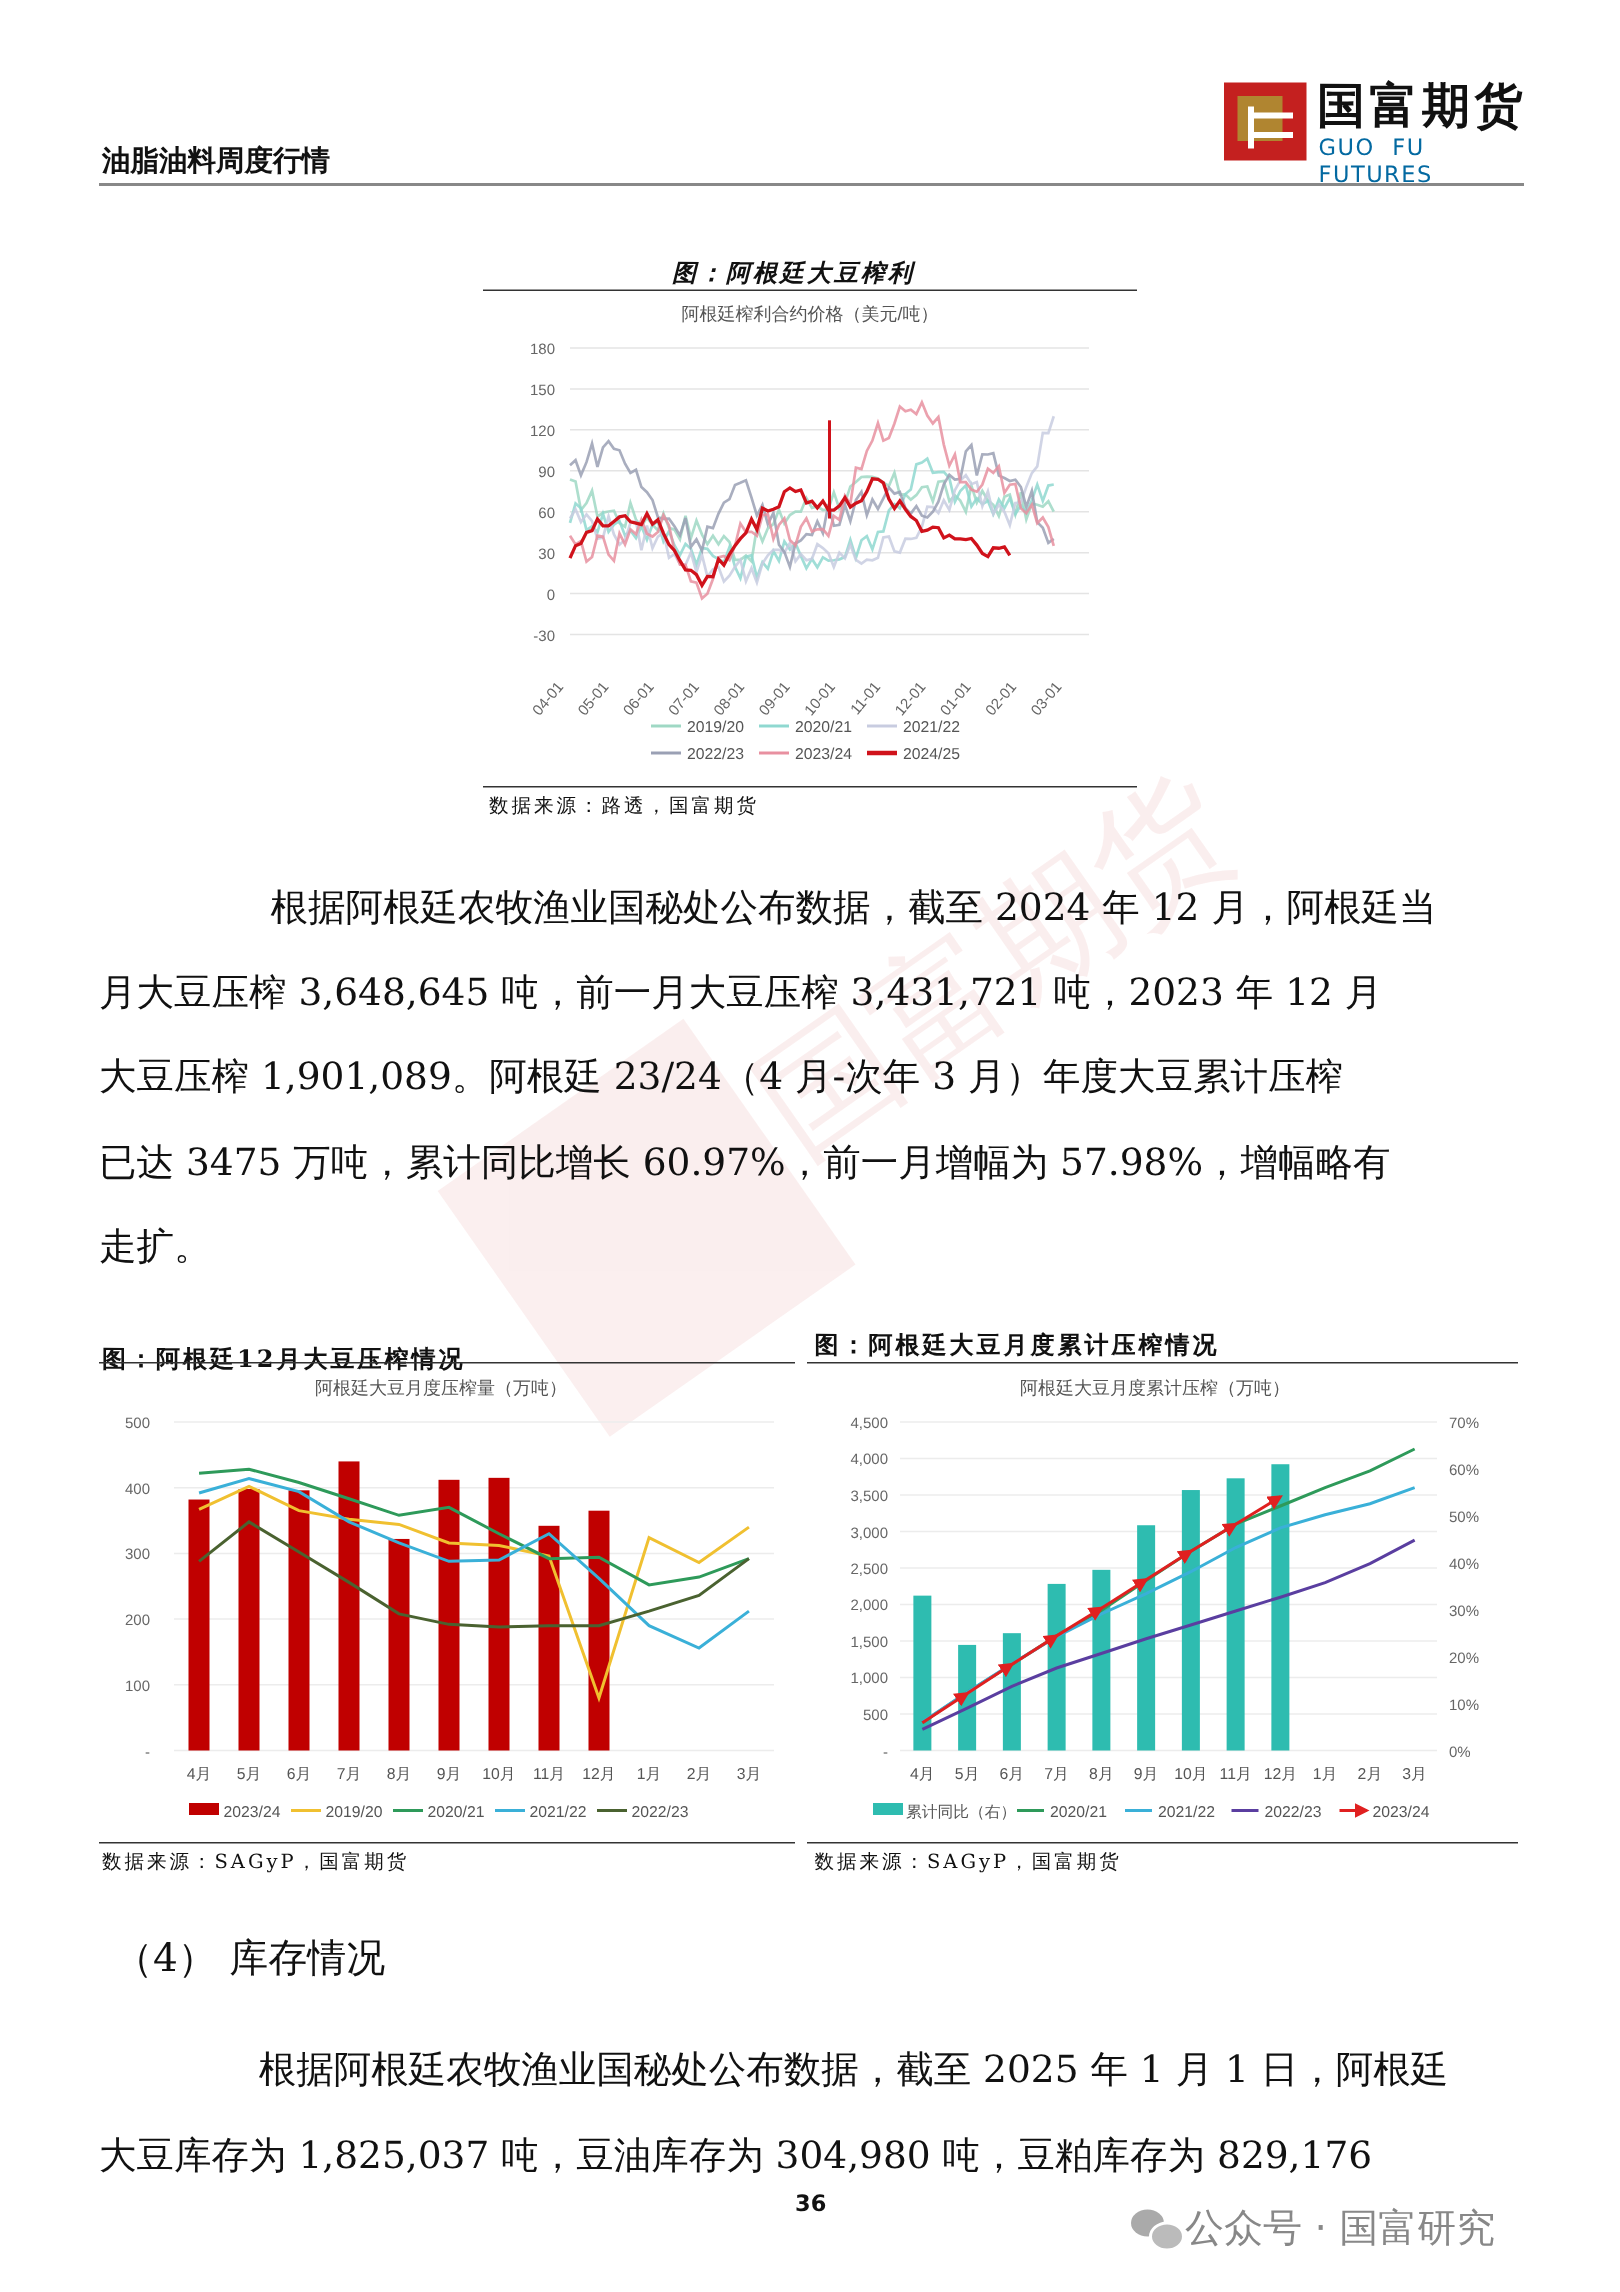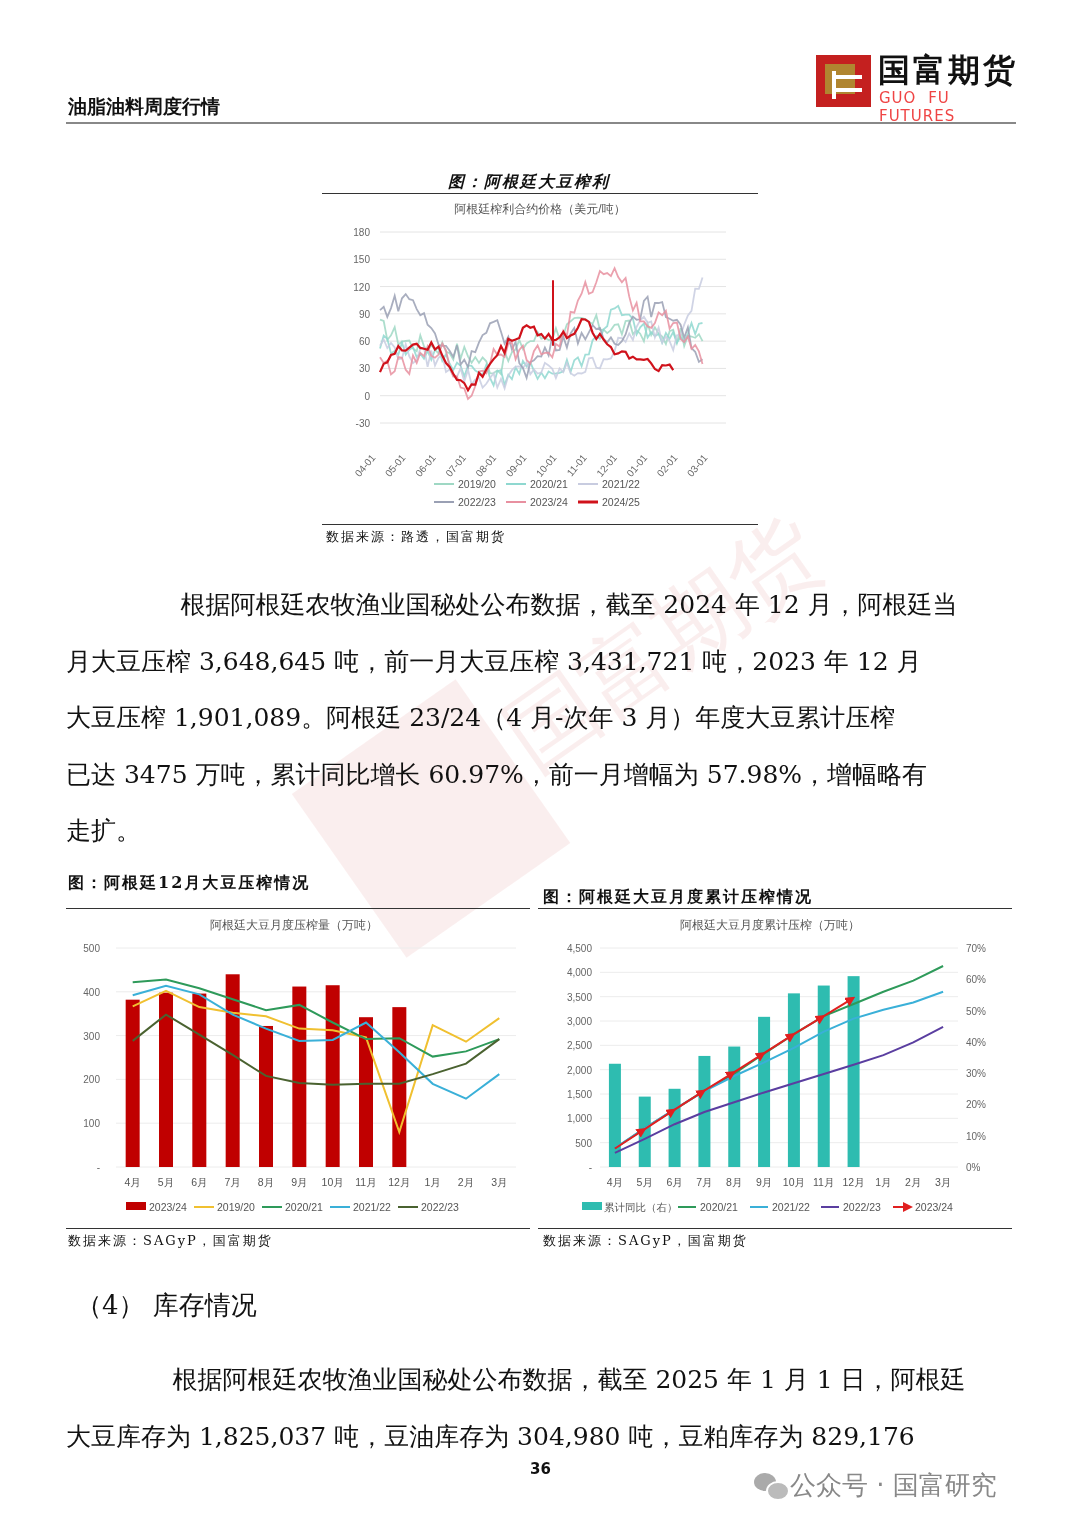--- a/index.html
+++ b/index.html
@@ -5,21 +5,21 @@
   html, body { margin: 0; padding: 0; background: #ffffff; }
   body { width: 1080px; height: 1528px; position: relative; overflow: hidden; font-family: "DejaVu Serif", serif; color: #111; }
   .header-title { position: absolute; left: 68px; top: 82px; font-size: 19px; font-weight: bold; font-family: "DejaVu Sans", sans-serif; letter-spacing: 0px; margin-top: 12px; }
   .logo { position: absolute; left: 816px; top: 55px; width: 210px; height: 55px; }
   .logo-box { position: absolute; left: 0; top: 0; width: 55px; height: 52px; background: #c4201f; }
   .logo-box .inner { position: absolute; left: 9px; top: 9px; width: 30px; height: 30px; background: #b08530; }
   .logo-box .bar1 { position: absolute; left: 20px; top: 20px; width: 26px; height: 4px; background: #fff; }
   .logo-box .bar2 { position: absolute; left: 20px; top: 33px; width: 26px; height: 4px; background: #fff; }
   .logo-box .bar3 { position: absolute; left: 16px; top: 16px; width: 4px; height: 28px; background: #fff; }
   .logo-cn { position: absolute; left: 62px; top: -6px; font-size: 32px; font-family: "DejaVu Sans", sans-serif; font-weight: bold; letter-spacing: 3px; color: #111; }
-  .logo-en { position: absolute; left: 63px; top: 34px; font-size: 15px; font-family: "DejaVu Sans", sans-serif; color: #ef4444; letter-spacing: 1px; word-spacing: 6px; }
+  .logo-en { position: absolute; left: 63px; top: 34px; font-size: 15px; font-family: "DejaVu Sans", sans-serif; color: #0369a1; letter-spacing: 1px; word-spacing: 6px; }
   .header-rule { position: absolute; left: 66px; top: 122px; width: 950px; height: 2px; background: #888; }
 
   .fig-title { position: absolute; font-size: 16px; font-weight: bold; letter-spacing: 2px; }
   .fig-rule { position: absolute; height: 1px; background: #333; }
   .source { position: absolute; font-size: 13px; font-weight: normal; letter-spacing: 2px; }
 
   .para { position: absolute; left: 66px; width: 950px; font-size: 25px; line-height: 56.5px; font-family: "DejaVu Serif", serif; }
   .para p { margin: 0; }
   .indent { text-indent: 56px; text-align: center; }
   .section-head { position: absolute; left: 76px; top: 1288px; font-size: 26px; }
@@ -112,21 +112,21 @@
 <div class="source" style="left:326px; top:528px;">数据来源：路透，国富期货</div>
 
 <div class="para" style="top:577px;">
   <p class="indent">根据阿根廷农牧渔业国秘处公布数据，截至 2024 年 12 月，阿根廷当</p>
   <p>月大豆压榨 3,648,645 吨，前一月大豆压榨 3,431,721 吨，2023 年 12 月</p>
   <p>大豆压榨 1,901,089。阿根廷 23/24（4 月-次年 3 月）年度大豆累计压榨</p>
   <p>已达 3475 万吨，累计同比增长 60.97%，前一月增幅为 57.98%，增幅略有</p>
   <p>走扩。</p>
 </div>
 
-<div class="fig-title" style="left:68px; top:873px;">图：阿根廷12月大豆压榨情况</div>
+<div class="fig-title" style="left:68px; top:896px;">图：阿根廷12月大豆压榨情况</div>
 <div class="fig-rule" style="left:66px; top:908px; width:464px;"></div>
 <svg id="chart2" style="position:absolute; left:66px; top:909px;" width="464" height="318" viewBox="0 0 464 318">
     <text x="228" y="20" text-anchor="middle" font-size="12" fill="#555">阿根廷大豆月度压榨量（万吨）</text>
     <line x1="50" x2="450" y1="39" y2="39" stroke="#ececec" stroke-width="1"></line>
     <text x="34" y="43" text-anchor="end" font-size="10" fill="#666">500</text>
     <line x1="50" x2="450" y1="82.79999999999998" y2="82.79999999999998" stroke="#ececec" stroke-width="1"></line>
     <text x="34" y="86.79999999999998" text-anchor="end" font-size="10" fill="#666">400</text>
     <line x1="50" x2="450" y1="126.6" y2="126.6" stroke="#ececec" stroke-width="1"></line>
     <text x="34" y="130.6" text-anchor="end" font-size="10" fill="#666">300</text>
     <line x1="50" x2="450" y1="170.39999999999998" y2="170.39999999999998" stroke="#ececec" stroke-width="1"></line>

